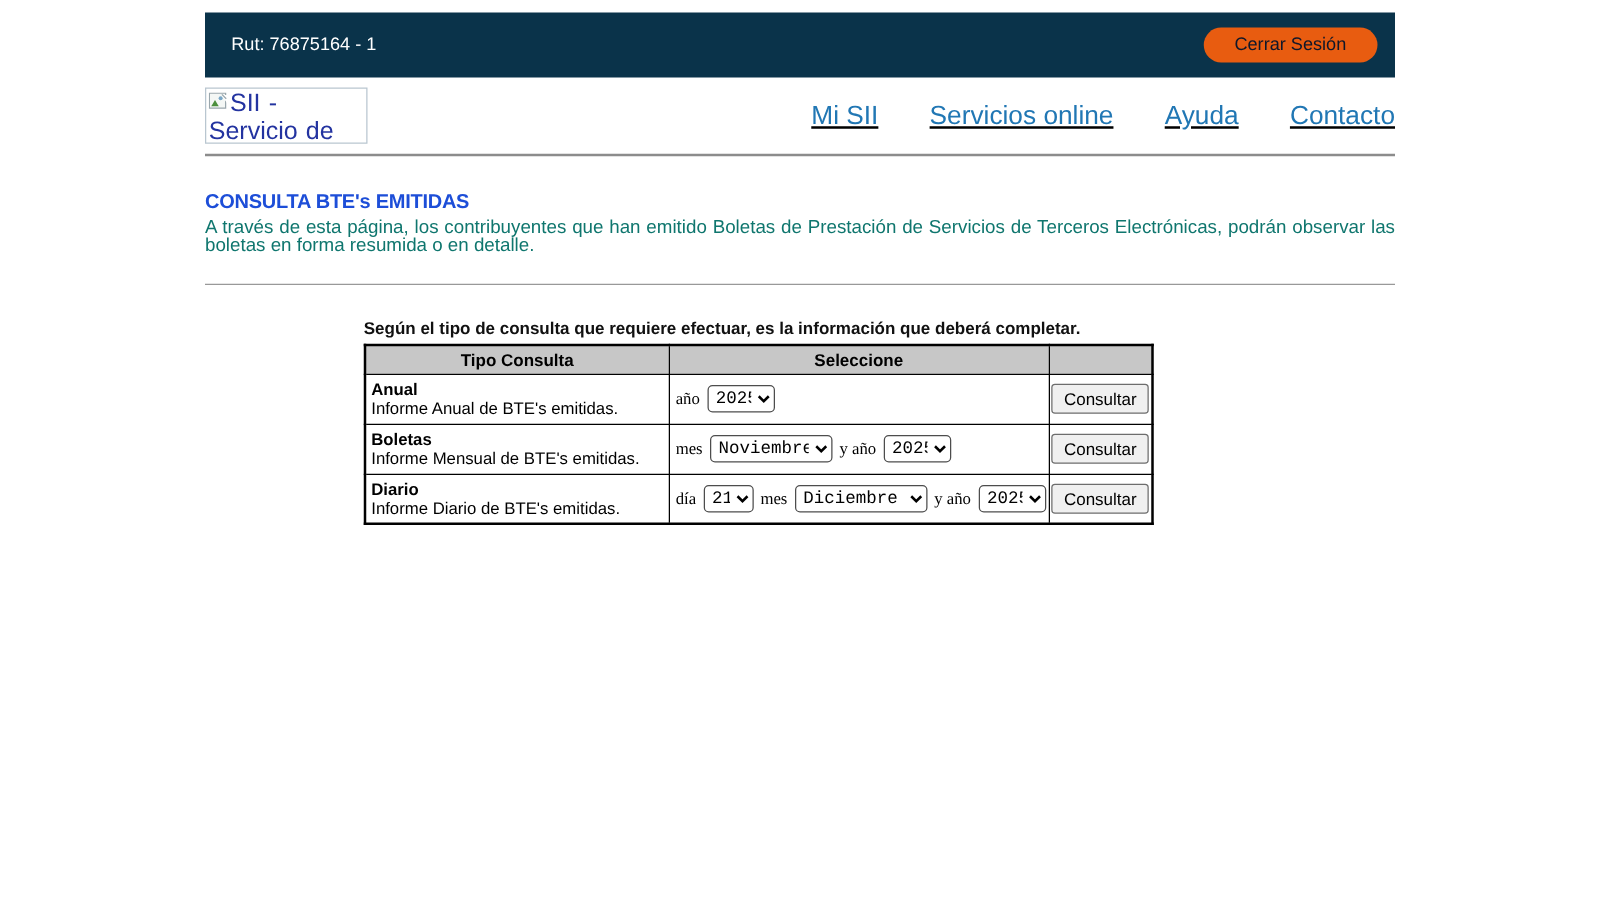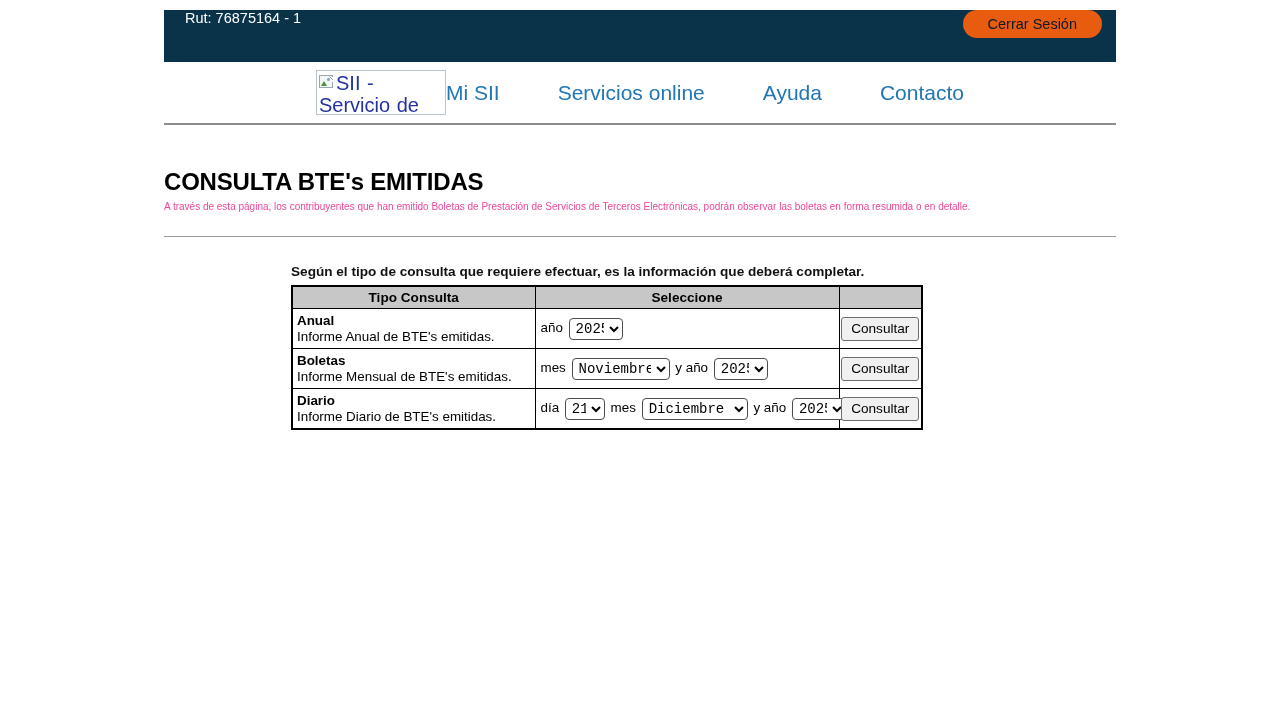--- a/index.html
+++ b/index.html
@@ -6,20 +6,21 @@
   html, body { background: #ffffff; font-family: "Liberation Sans", sans-serif; }
   body { width: 1280px; height: 720px; overflow: hidden; }
   .container { width: 952px; margin: 0 auto; }
 
   
   .topbar {
     margin-top: 10px;
     height: 52px;
     background: #0a334a;
     display: flex;
+    align-items: center;
     justify-content: space-between;
   }
   .rut-text { color: #ffffff; font-size: 14.5px; padding-left: 21px; }
   .logout-btn {
     margin-right: 14px;
     height: 28px;
     padding: 0 25px;
     background: #e85c10;
     color: #0f172a;
     font-size: 14.5px;
@@ -27,61 +28,61 @@
     border: none;
     border-radius: 14px;
     cursor: pointer;
   }
 
   
   .logo-band {
     height: 63px;
     display: flex;
     align-items: center;
-    justify-content: center;
+    justify-content: space-between;
     border-bottom: 2px solid #8c8c8c;
   }
   .logo-box {
     align-self: flex-start;
     margin-top: 8px;
     width: 130px;
     height: 45px;
     border: 1px solid #b9c6d0;
     overflow: hidden;
     padding: 1px 2px;
     text-decoration: none;
   }
   .logo-alt {
     color: #2333a0;
     font-size: 20px;
     line-height: 22px;
     word-spacing: 1px;
   }
   .broken-img-icon { vertical-align: baseline; margin-right: 1px; }
-  .nav { display: flex; column-gap: 58px; align-items: center; }
+  .nav { display: flex; column-gap: 41px; align-items: center; text-decoration: underline; }
   .nav a {
     color: #2177b4;
     font-size: 21px;
     text-decoration: none;
     cursor: pointer;
   }
 
   
   .page-title {
-    margin-top: 43px;
-    font-size: 24px;
+    margin-top: 28px;
+    font-size: 16px;
     font-weight: bold;
-    color: #000000;
+    color: #1d4ed8;
     letter-spacing: -0.2px;
   }
   .intro {
     margin-top: 3px;
-    font-size: 10px;
+    font-size: 15px;
     line-height: 15.4px;
-    color: #ec4899;
+    color: #0f766e;
     text-align: justify;
   }
   .divider2 { margin-top: 22px; border: none; border-top: 1px solid #999999; }
 
   
   .consult-block { width: 698px; margin: 27px auto 0 auto; }
   .instruction {
     font-size: 13.6px;
     font-weight: bold;
     line-height: 15.5px;
@@ -105,21 +106,21 @@
     height: 23px;
     font-size: 13.6px;
     font-weight: bold;
     text-align: center;
   }
   .consult-table td { height: 40px; vertical-align: middle; }
   td.type-cell { padding: 2px 4px; line-height: 15.5px; }
   .type-name { font-weight: bold; display: block; }
   .type-desc { display: block; }
   td.select-cell { padding: 2px 3px; white-space: nowrap; }
-  td.select-cell label { margin: 0 2px 0 2px; }
+  td.select-cell label { margin: 0 2px 0 2px; font-family: Liberation Serif, serif; }
   td.button-cell { text-align: center; }
 
   select {
     font-family: Liberation Mono, monospace;
     font-size: 14px;
     border: 1px solid #4d4d4d;
     border-radius: 4px;
     background: #ffffff;
     padding: 1px 2px;
     height: 22px;

